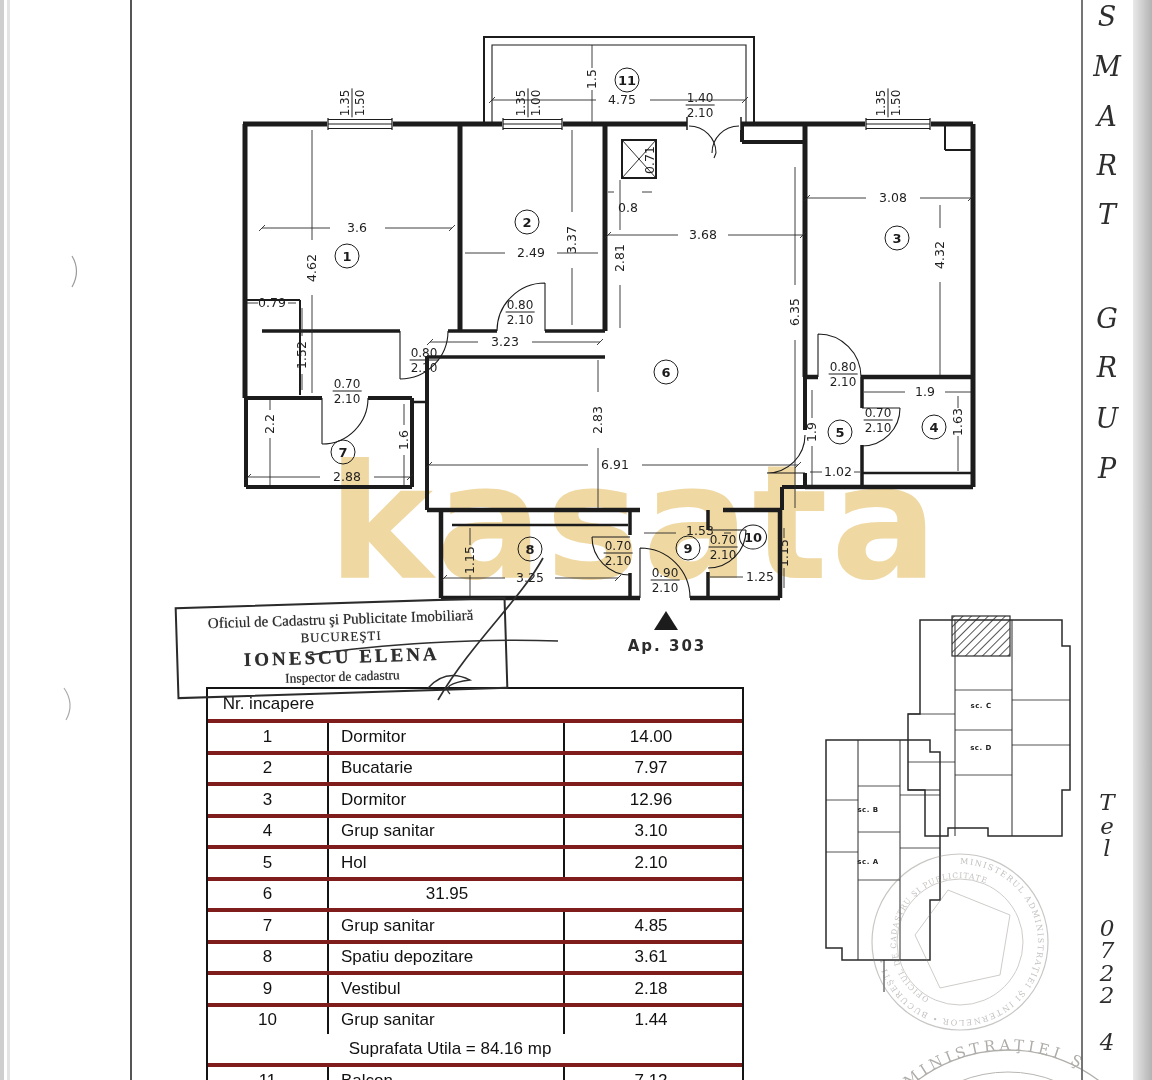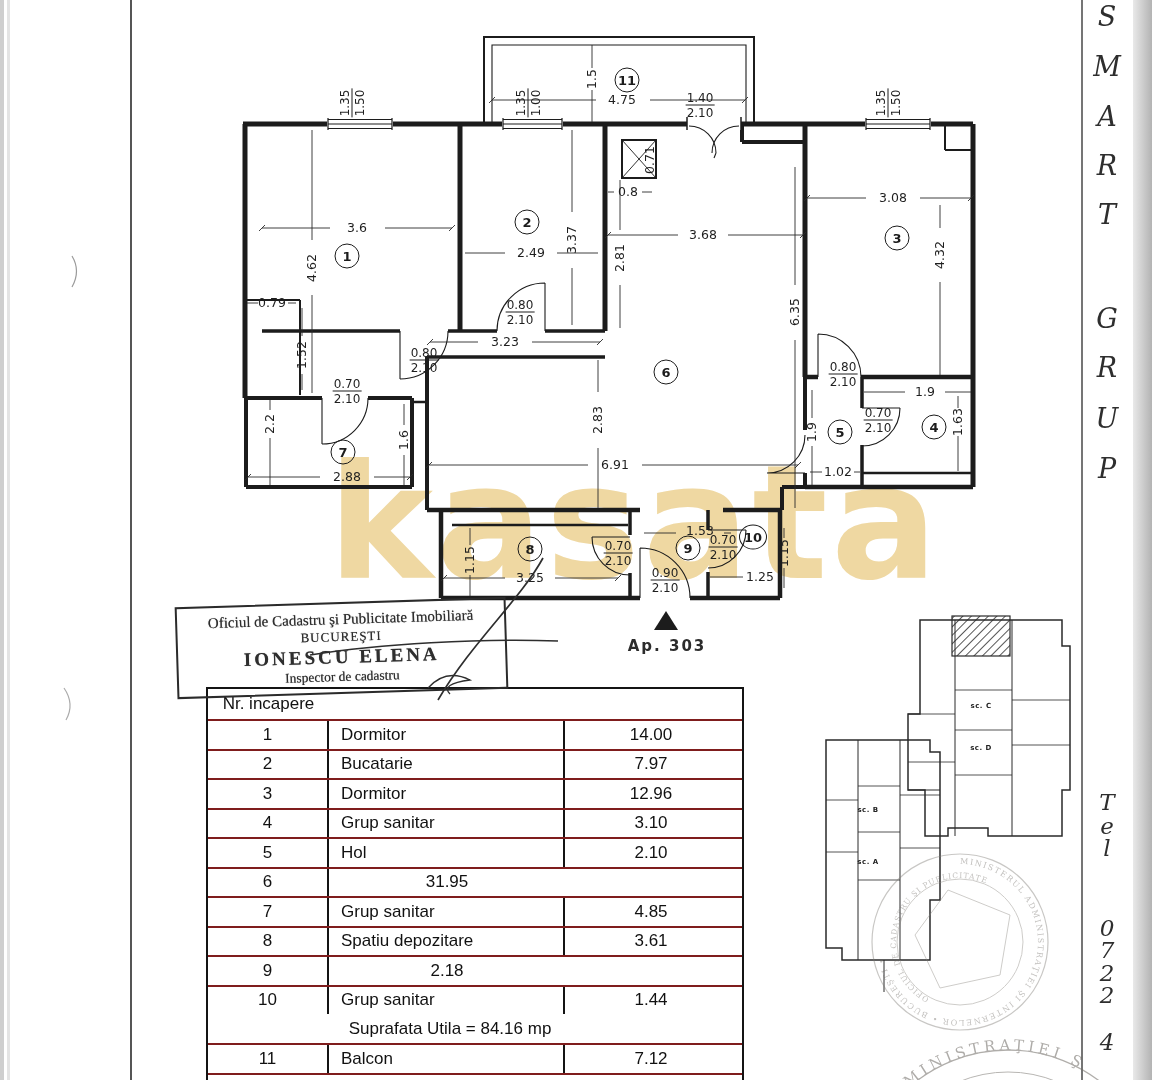--- a/index.html
+++ b/index.html
@@ -40,21 +40,21 @@
             display:flex;flex-direction:column;justify-content:center;gap:1px;
             text-shadow:0 0 0.7px #666;}
   .stampbox .l1{font-size:15px;}
   .stampbox .l2{font-size:13px;letter-spacing:1px;}
   .stampbox .l3{font-size:19px;letter-spacing:3px;font-weight:600;}
   .stampbox .l4{font-size:13.5px;}
   
   .tbl{position:absolute;left:206px;top:687px;width:534px;z-index:3;
        border:2.5px solid #141414;background:transparent;
        font-family:"Liberation Sans",sans-serif;font-size:17px;color:#111;}
-  .tr{display:grid;grid-template-columns:121px 236px 172px;border-bottom:2px solid #7f1d1d;}
+  .tr{display:grid;grid-template-columns:121px 236px 172px;border-bottom:4px solid #7f1d1d;}
   .tr:last-child{border-bottom:none;}
   .tr>div{display:flex;align-items:center;justify-content:center;border-right:2px solid #141414;}
   .tr>div:last-child{border-right:none;}
   .tr .cname{justify-content:flex-start;padding-left:12px;}
   .tr.th{height:30px;}
   .tr.r{height:27.5px;}
   .tr.r11{height:28px;}
   .tr.merged{display:flex;align-items:center;justify-content:center;height:29px;
              padding-right:50px;}
   
@@ -233,21 +233,21 @@
 
     <div class="dim" style="left:622px;top:100px">4.75</div>
     <div class="dim dimv" style="left:592px;top:79px">1.5</div>
     <div class="dim" style="left:357px;top:228px">3.6</div>
     <div class="dim dimv" style="left:312px;top:268px">4.62</div>
     <div class="dim" style="left:272px;top:303px">0.79</div>
     <div class="dim dimv" style="left:302px;top:355px">1.52</div>
     <div class="dim" style="left:531px;top:253px">2.49</div>
     <div class="dim dimv" style="left:572px;top:240px">3.37</div>
     <div class="dim dimv" style="left:620px;top:258px">2.81</div>
-    <div class="dim" style="left:628px;top:192px">0.8</div>
+    <div class="dim" style="left:628px;top:208px">0.8</div>
     <div class="dim dimv" style="left:650px;top:160px">0.71</div>
     <div class="dim" style="left:505px;top:342px">3.23</div>
     <div class="dim" style="left:703px;top:235px">3.68</div>
     <div class="dim dimv" style="left:795px;top:312px">6.35</div>
     <div class="dim dimv" style="left:598px;top:420px">2.83</div>
     <div class="dim" style="left:615px;top:465px">6.91</div>
     <div class="dim" style="left:893px;top:198px">3.08</div>
     <div class="dim dimv" style="left:940px;top:255px">4.32</div>
     <div class="dim" style="left:925px;top:392px">1.9</div>
     <div class="dim dimv" style="left:958px;top:422px">1.63</div>
@@ -383,20 +383,21 @@
         </div>
 
         <div class="tr r">
           <div>8</div>
           <div class="cname">Spatiu depozitare</div>
           <div>3.61</div>
         </div>
 
         <div class="tr r">
           <div>9</div>
+          <div class="cname">Vestibul</div>
           <div>2.18</div>
         </div>
 
         <div class="tr r">
           <div>10</div>
           <div class="cname">Grup sanitar</div>
           <div>1.44</div>
         </div>
       </div>
     <div class="tr merged">Suprafata Utila =  84.16 mp</div>

